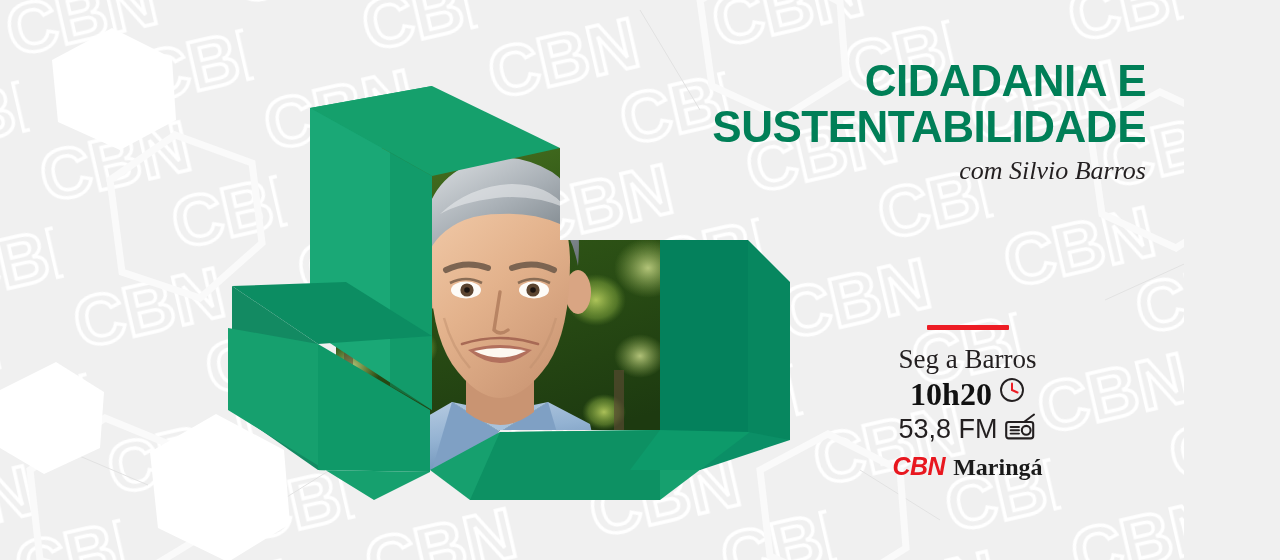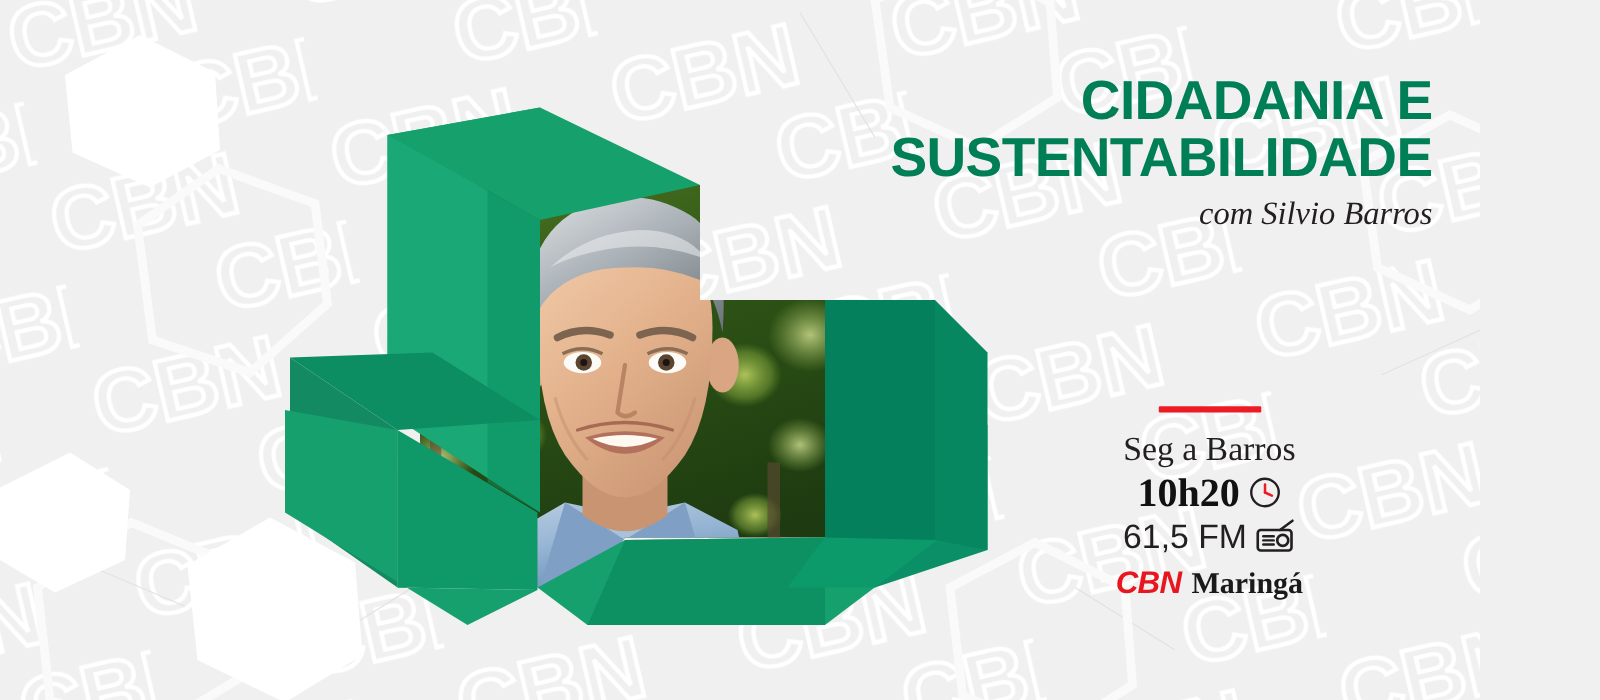--- a/index.html
+++ b/index.html
@@ -48,21 +48,21 @@
   }
   #schedule-rule{
     width:82px;height:5px;background:#ed1c24;margin:0 auto 14px auto;
     border-radius:1px;
   }
   #schedule-days{
     font-family:"Liberation Serif", serif;
     font-size:27px;color:#231f20;line-height:30px;white-space:nowrap;
   }
   .sched-row{
-    display:flex;align-items:center;justify-content:center;gap:7px;
+    display:flex;justify-content:center;gap:7px;
     margin-top:3px;
   }
   #schedule-time{
     font-family:"Liberation Serif", serif;font-weight:bold;
     font-size:32px;color:#111;line-height:34px;white-space:nowrap;
   }
   #schedule-freq{
     font-family:"Liberation Sans", sans-serif;
     font-size:27px;color:#231f20;line-height:30px;white-space:nowrap;
   }
@@ -255,21 +255,21 @@
     <div class="sched-row">
       <span id="schedule-time">10h20</span>
       <svg width="26" height="26" viewBox="0 0 26 26" xmlns="http://www.w3.org/2000/svg">
         <circle cx="13" cy="13" r="11" fill="none" stroke="#231f20" stroke-width="1.9"></circle>
         <line x1="13" y1="13" x2="13" y2="6.5" stroke="#ed1c24" stroke-width="2" stroke-linecap="round"></line>
         <line x1="13" y1="13" x2="18.5" y2="15.5" stroke="#ed1c24" stroke-width="2" stroke-linecap="round"></line>
       </svg>
     </div>
 
     <div class="sched-row">
-      <span id="schedule-freq">61,5 FM</span>
+      <span id="schedule-freq">53,8 FM</span>
       <svg width="32" height="26" viewBox="0 0 32 26" xmlns="http://www.w3.org/2000/svg">
         <line x1="19" y1="8" x2="29" y2="0.5" stroke="#231f20" stroke-width="2" stroke-linecap="round"></line>
         <rect x="1.2" y="8" width="27" height="16.4" rx="2.4" fill="none" stroke="#231f20" stroke-width="2.1"></rect>
         <line x1="5.6" y1="13" x2="14" y2="13" stroke="#231f20" stroke-width="1.9" stroke-linecap="round"></line>
         <line x1="5.6" y1="16.3" x2="14" y2="16.3" stroke="#231f20" stroke-width="1.9" stroke-linecap="round"></line>
         <line x1="5.6" y1="19.6" x2="14" y2="19.6" stroke="#231f20" stroke-width="1.9" stroke-linecap="round"></line>
         <circle cx="21.2" cy="16.3" r="4.4" fill="none" stroke="#231f20" stroke-width="2.1"></circle>
       </svg>
     </div>
 

